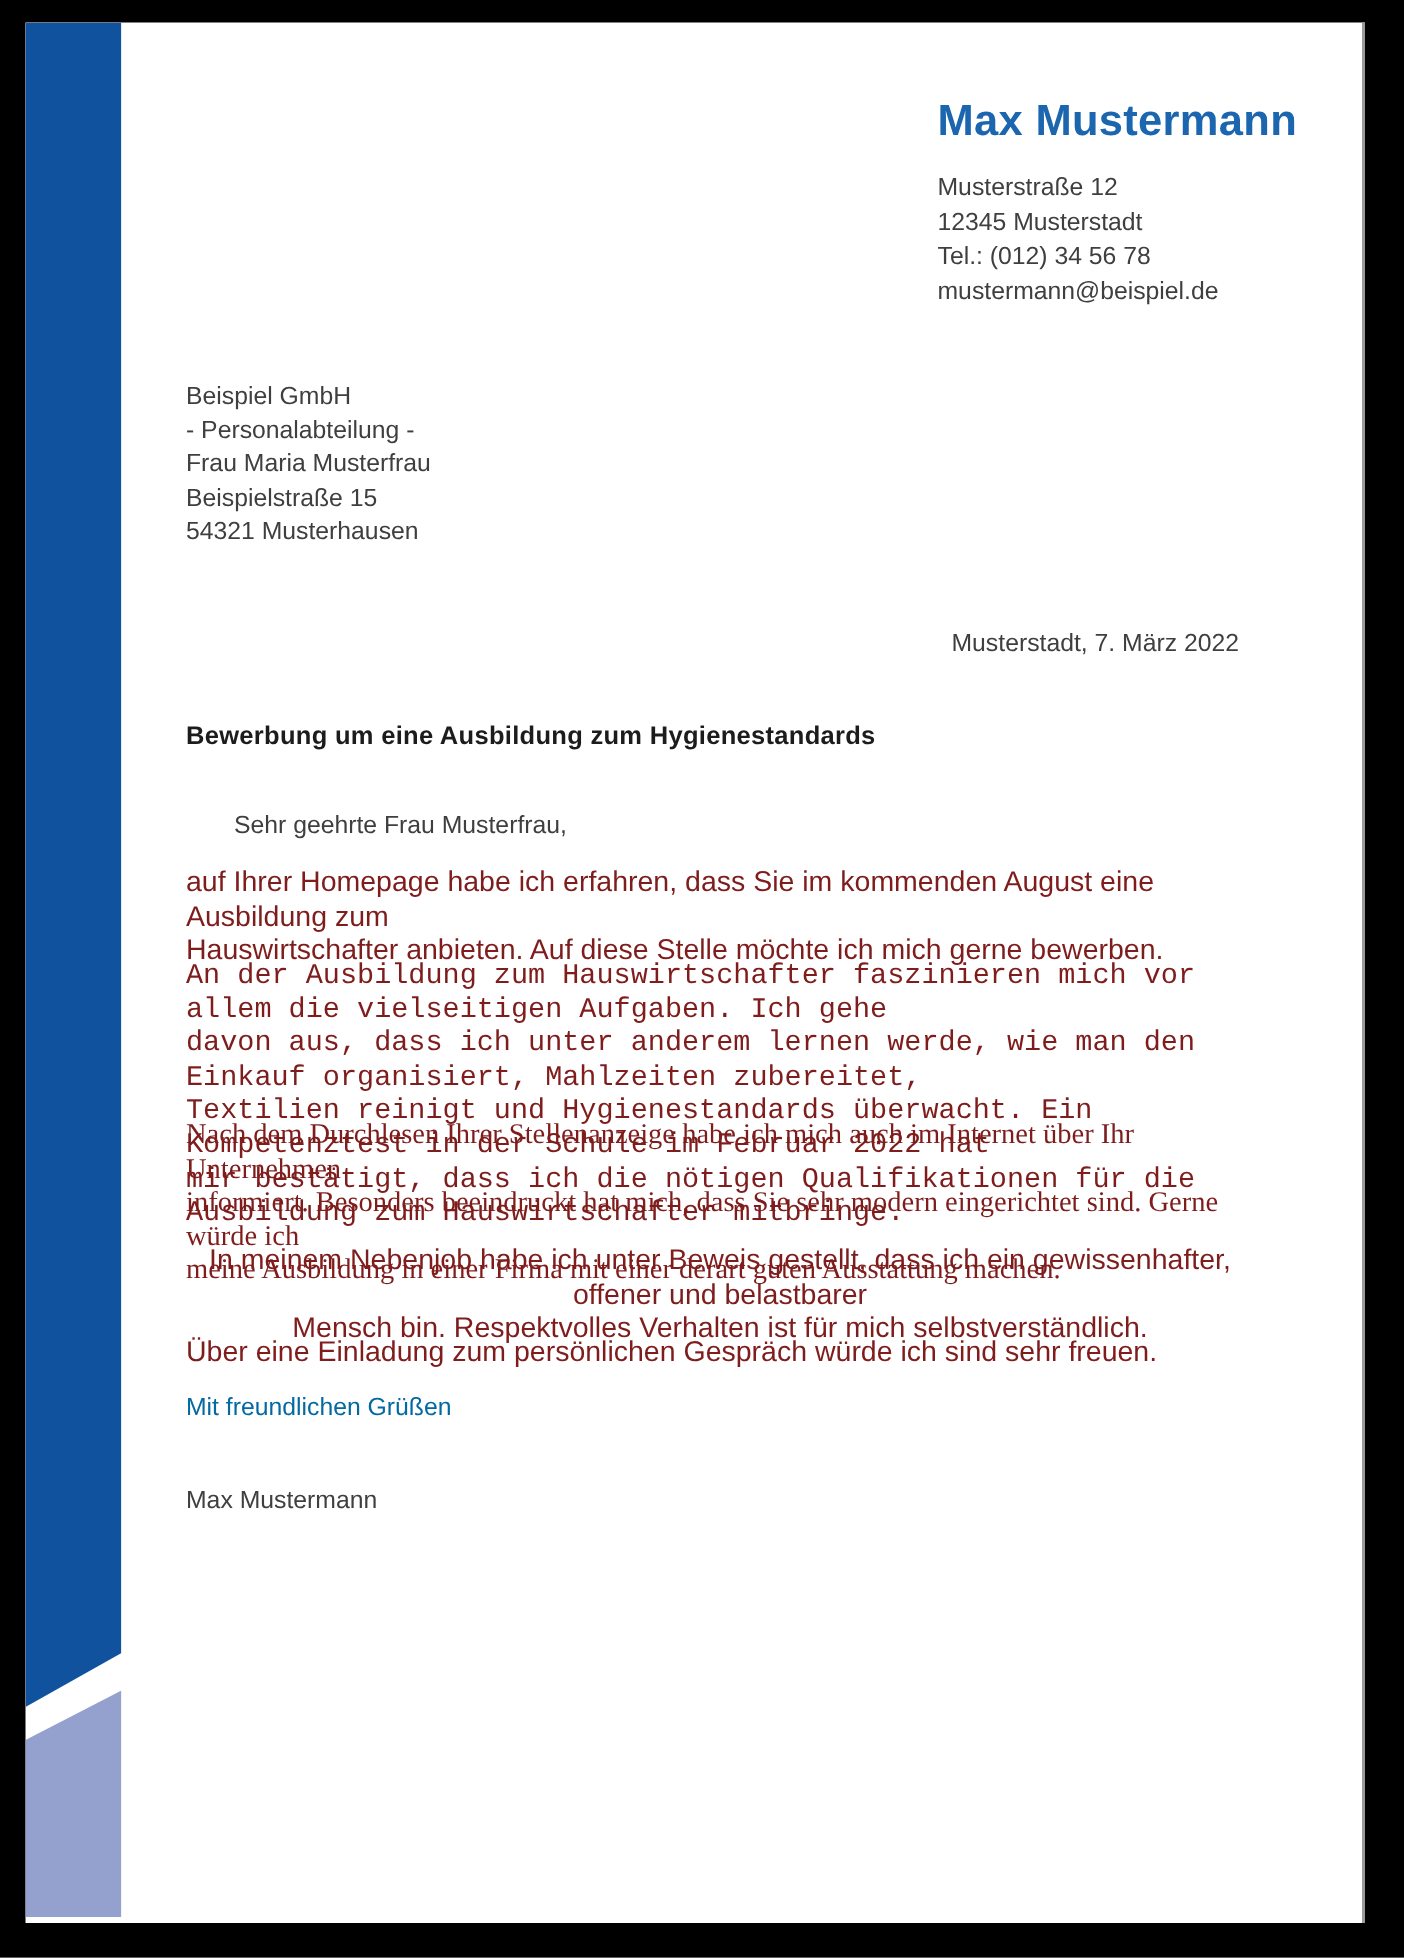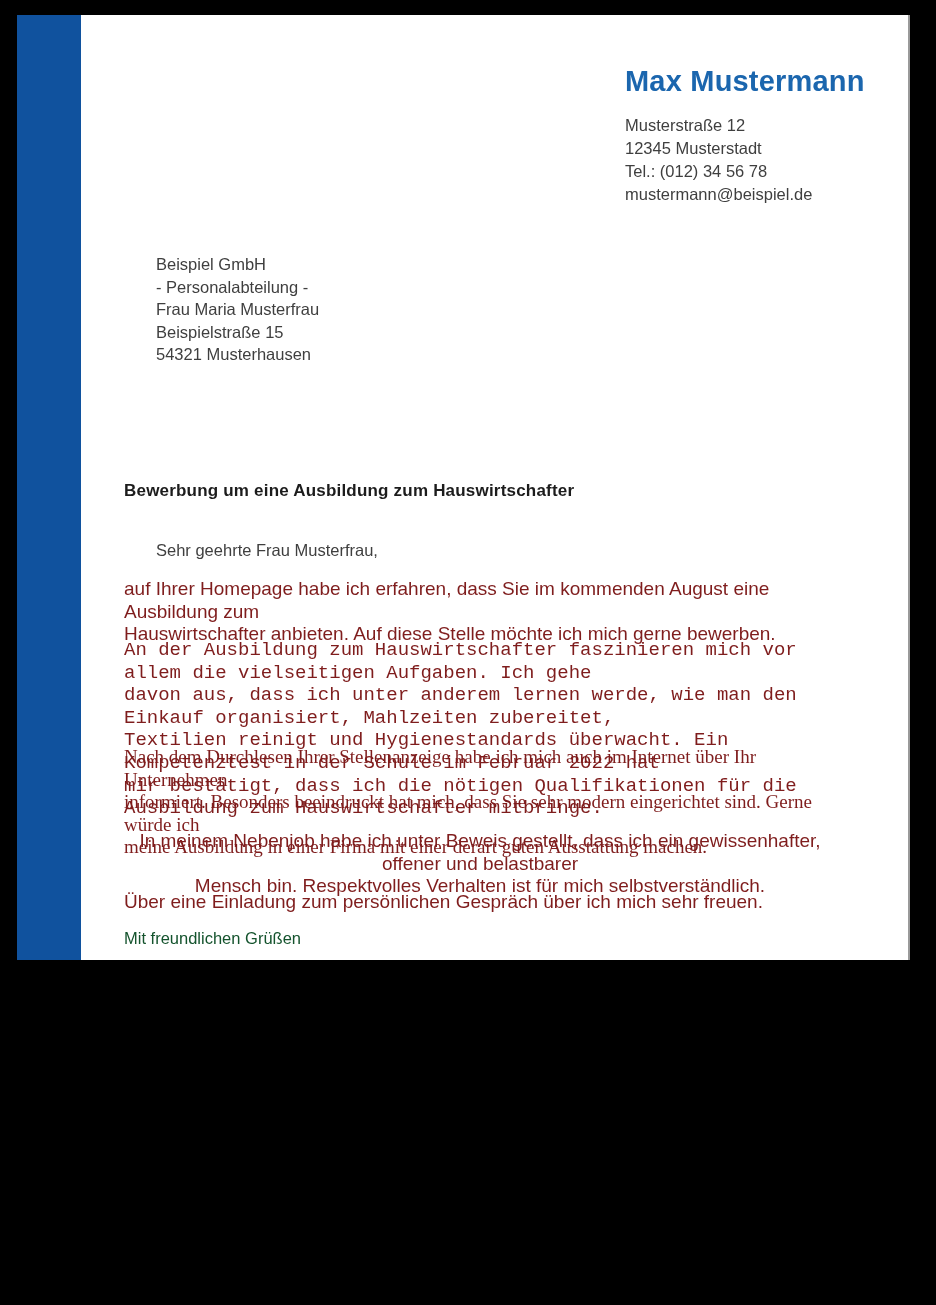--- a/index.html
+++ b/index.html
@@ -4,21 +4,21 @@
 <style>
   * { margin: 0; padding: 0; box-sizing: border-box; }
   html, body { width: 936px; height: 1305px; }
   body {
     font-family: "Liberation Sans", "DejaVu Sans", sans-serif;
     background: #000;
   }
   .frame {
     position: relative;
     width: 936px;
-    height: 960px;
+    height: 1305px;
     background: #000;
     overflow: hidden;
   }
   .paper {
     position: absolute;
     left: 17px;
     top: 15px;
     width: 893px;
     height: 1267px;
     background: #ffffff;
@@ -63,21 +63,20 @@
     margin-top: 16px;
   }
   .recipient {
     position: absolute;
     left: 107px;
     top: 238px;
     font-size: 16.5px;
     line-height: 22.5px;
     color: #3F3F3F;
     white-space: pre-line;
-    margin-left: 32px;
   }
   .dateline {
     position: absolute;
     left: 107px;
     top: 405px;
     width: 702px;
     text-align: right;
     font-size: 16.5px;
     color: #3F3F3F;
   }
@@ -112,21 +111,21 @@
   .p0 { top: 563px; }
   .p1 { top: 624px; font-family: Liberation Mono, monospace; }
   .p2 { top: 731px; font-family: Liberation Serif, serif; }
   .p3 { top: 815px; text-align: center; }
   .p4 { top: 876px; }
   .closing {
     position: absolute;
     left: 107px;
     top: 914px;
     font-size: 16.5px;
-    color: #14532d;
+    color: #0369a1;
   }
   .signature {
     position: absolute;
     left: 107px;
     top: 976px;
     font-size: 16.5px;
     color: #3F3F3F;
   }
 </style>
 </head>
@@ -145,40 +144,41 @@
 Tel.: (012) 34 56 78
 mustermann@beispiel.de</div>
     </div>
 
     <div class="recipient">Beispiel GmbH
 - Personalabteilung -
 Frau Maria Musterfrau
 Beispielstraße 15
 54321 Musterhausen</div>
 
+    <div class="dateline">Musterstadt, 7. März 2022</div>
 
-    <div class="subject">Bewerbung um eine Ausbildung zum Hauswirtschafter</div>
+    <div class="subject">Bewerbung um eine Ausbildung zum Hygienestandards</div>
 
     <div class="salutation">Sehr geehrte Frau Musterfrau,</div>
 
     <div class="para p0">auf Ihrer Homepage habe ich erfahren, dass Sie im kommenden August eine Ausbildung zum
 Hauswirtschafter anbieten. Auf diese Stelle möchte ich mich gerne bewerben.</div>
 
     <div class="para p1">An der Ausbildung zum Hauswirtschafter faszinieren mich vor allem die vielseitigen Aufgaben. Ich gehe
 davon aus, dass ich unter anderem lernen werde, wie man den Einkauf organisiert, Mahlzeiten zubereitet,
 Textilien reinigt und Hygienestandards überwacht. Ein Kompetenztest in der Schule im Februar 2022 hat
 mir bestätigt, dass ich die nötigen Qualifikationen für die Ausbildung zum Hauswirtschafter mitbringe.</div>
 
     <div class="para p2">Nach dem Durchlesen Ihrer Stellenanzeige habe ich mich auch im Internet über Ihr Unternehmen
 informiert. Besonders beeindruckt hat mich, dass Sie sehr modern eingerichtet sind. Gerne würde ich
 meine Ausbildung in einer Firma mit einer derart guten Ausstattung machen.</div>
 
     <div class="para p3">In meinem Nebenjob habe ich unter Beweis gestellt, dass ich ein gewissenhafter, offener und belastbarer
 Mensch bin. Respektvolles Verhalten ist für mich selbstverständlich.</div>
 
-    <div class="para p4">Über eine Einladung zum persönlichen Gespräch über ich mich sehr freuen.</div>
+    <div class="para p4">Über eine Einladung zum persönlichen Gespräch würde ich sind sehr freuen.</div>
 
     <div class="closing">Mit freundlichen Grüßen</div>
 
     <div class="signature">Max Mustermann</div>
 
   </div>
 </div>
 
 </body></html>

